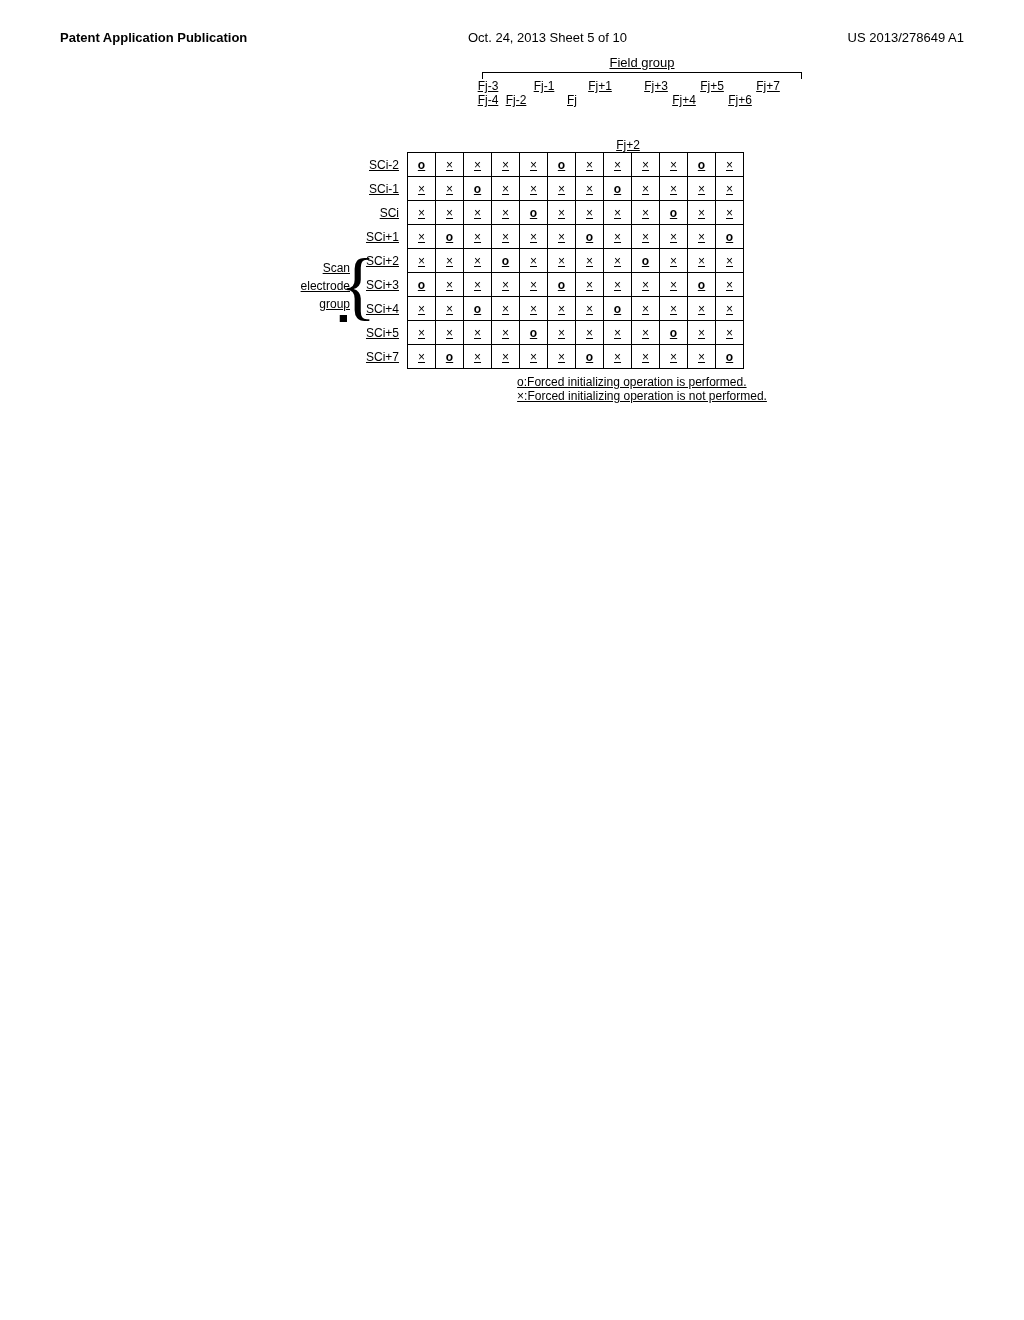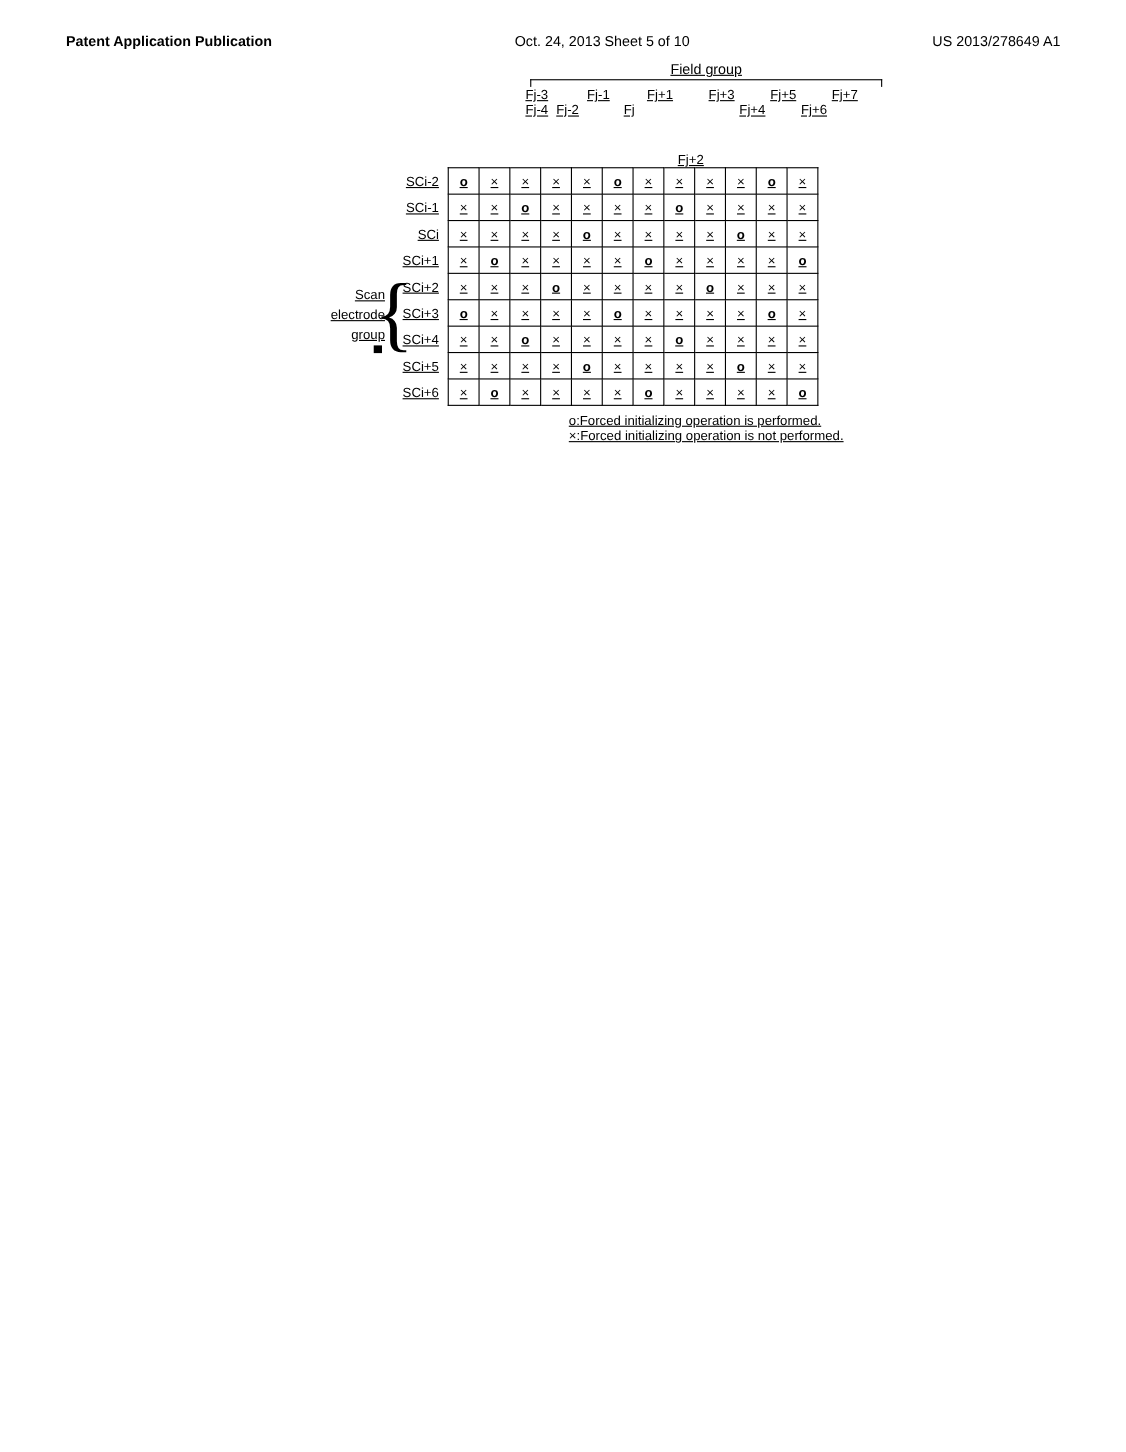--- a/index.html
+++ b/index.html
@@ -146,21 +146,21 @@
 
       <div style="display:flex; flex-direction:column; margin-right:4px;">
         <div class="row-label-item" style="height:24px; display:flex; align-items:center; justify-content:flex-end; padding-right:4px; font-size:12px;">SCi-2</div>
         <div class="row-label-item" style="height:24px; display:flex; align-items:center; justify-content:flex-end; padding-right:4px; font-size:12px;">SCi-1</div>
         <div class="row-label-item" style="height:24px; display:flex; align-items:center; justify-content:flex-end; padding-right:4px; font-size:12px;">SCi</div>
         <div class="row-label-item" style="height:24px; display:flex; align-items:center; justify-content:flex-end; padding-right:4px; font-size:12px;">SCi+1</div>
         <div class="row-label-item" style="height:24px; display:flex; align-items:center; justify-content:flex-end; padding-right:4px; font-size:12px;">SCi+2</div>
         <div class="row-label-item" style="height:24px; display:flex; align-items:center; justify-content:flex-end; padding-right:4px; font-size:12px;">SCi+3</div>
         <div class="row-label-item" style="height:24px; display:flex; align-items:center; justify-content:flex-end; padding-right:4px; font-size:12px;">SCi+4</div>
         <div class="row-label-item" style="height:24px; display:flex; align-items:center; justify-content:flex-end; padding-right:4px; font-size:12px;">SCi+5</div>
-        <div class="row-label-item" style="height:24px; display:flex; align-items:center; justify-content:flex-end; padding-right:4px; font-size:12px;">SCi+6</div>
+        <div class="row-label-item" style="height:24px; display:flex; align-items:center; justify-content:flex-end; padding-right:4px; font-size:12px;">SCi+7</div>
       </div>
 
       <div>
         <table class="data-grid" id="main-grid">
           <tbody id="grid-body">
               <tr>
                 <td><strong>o</strong></td>
                 <td>×</td>
                 <td>×</td>
                 <td>×</td>

